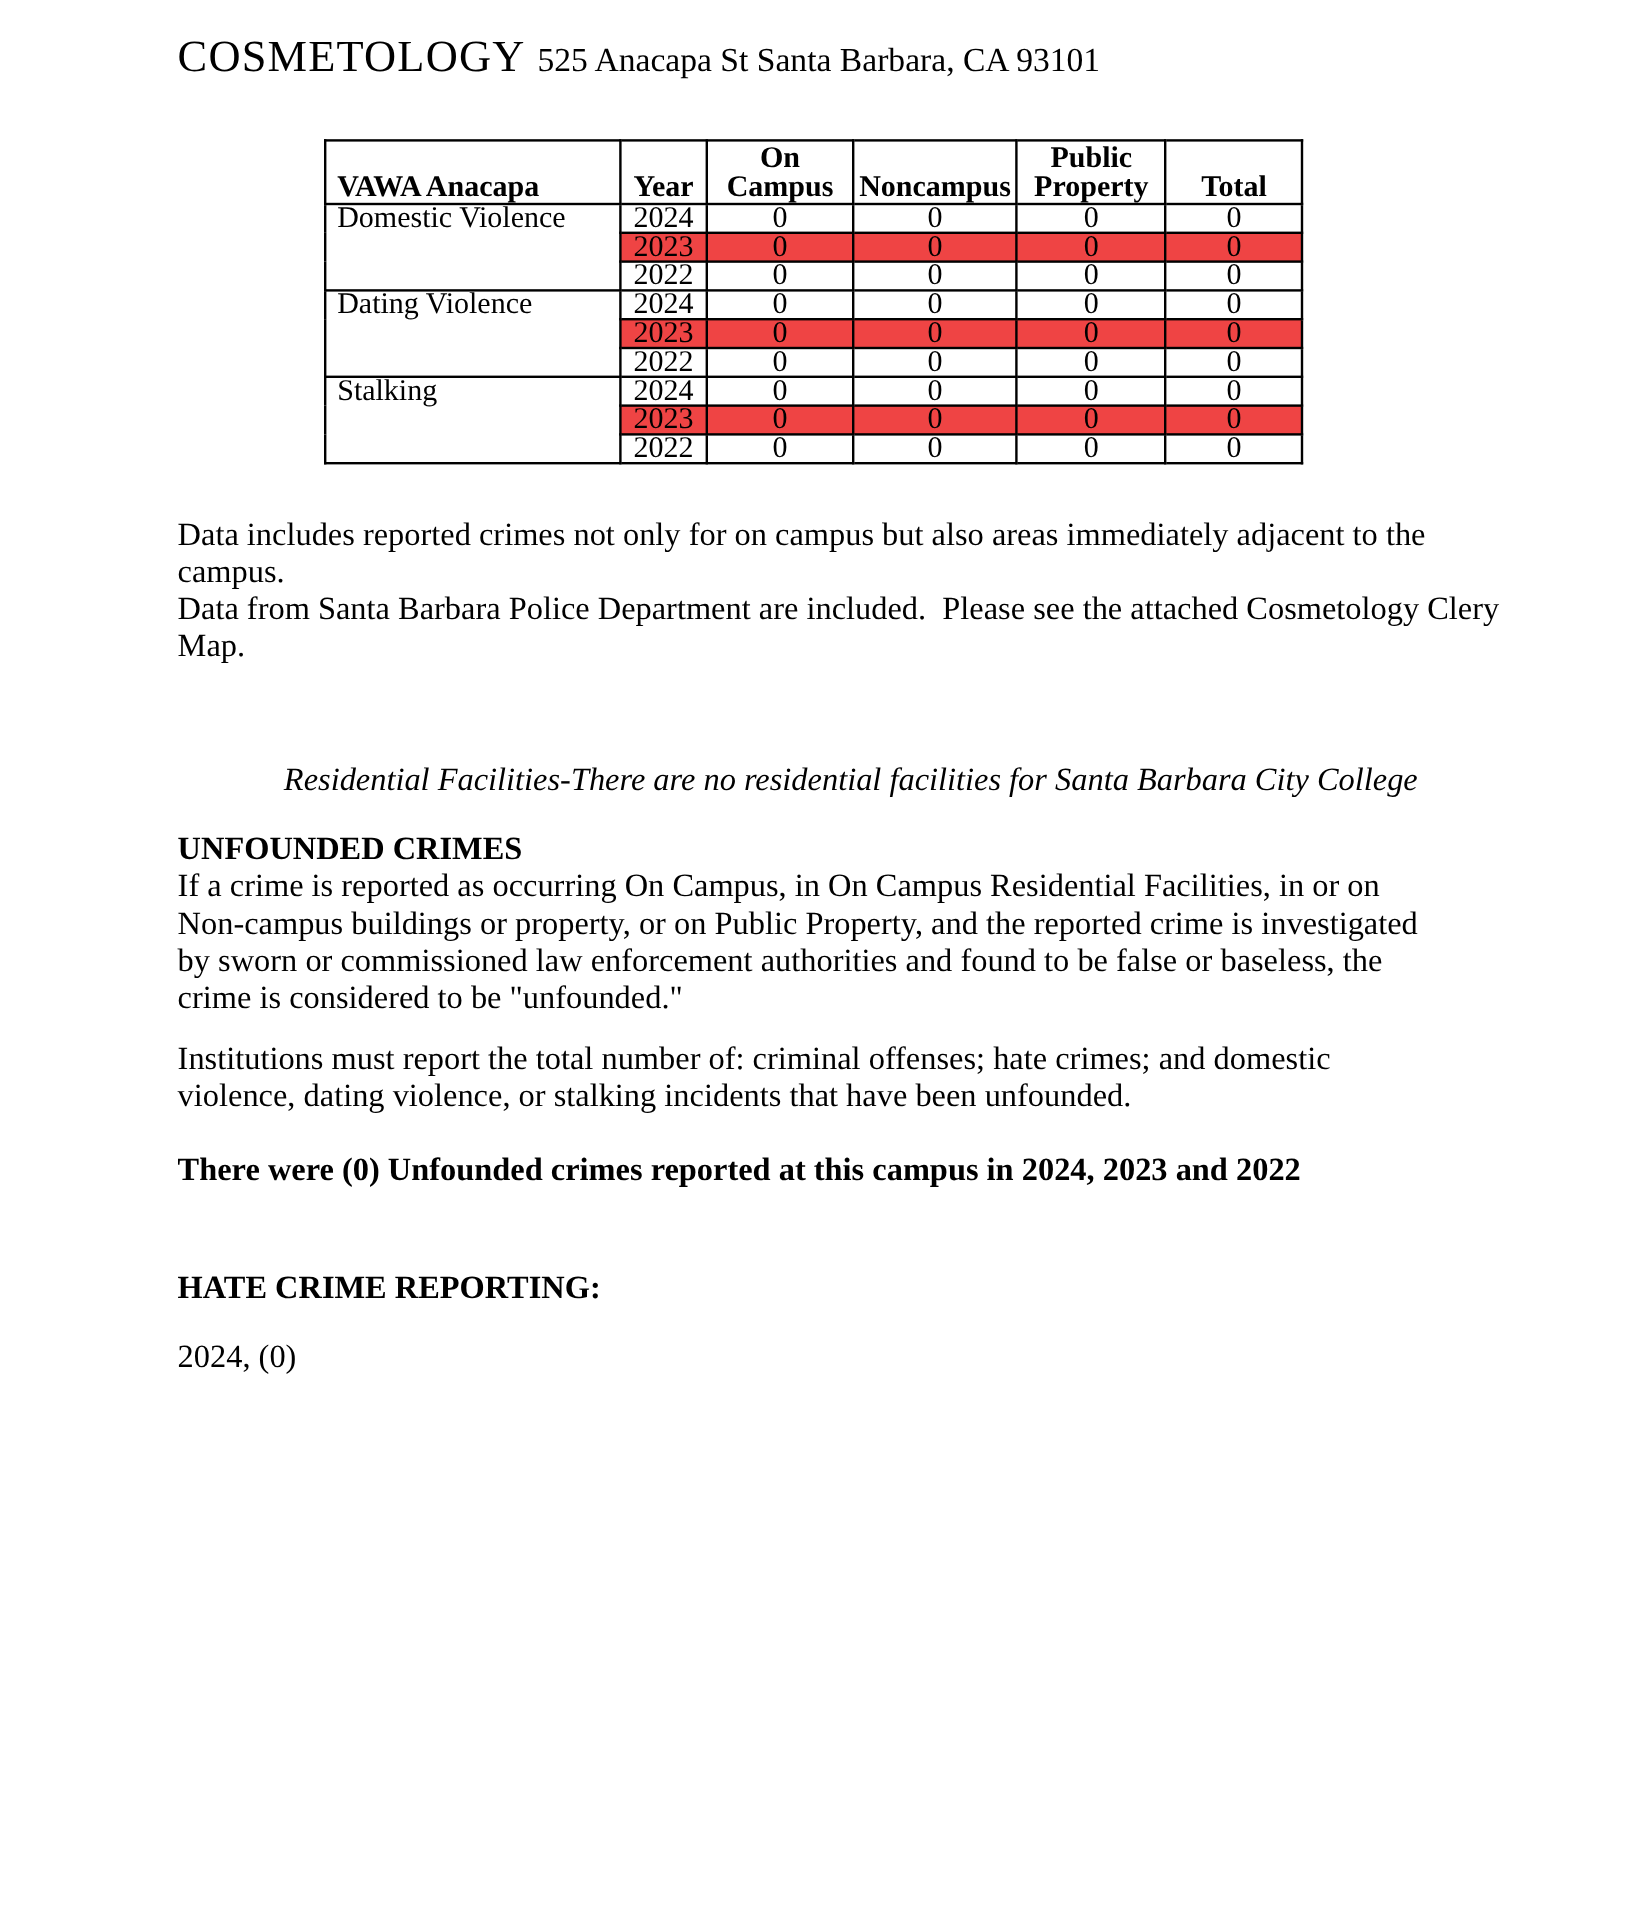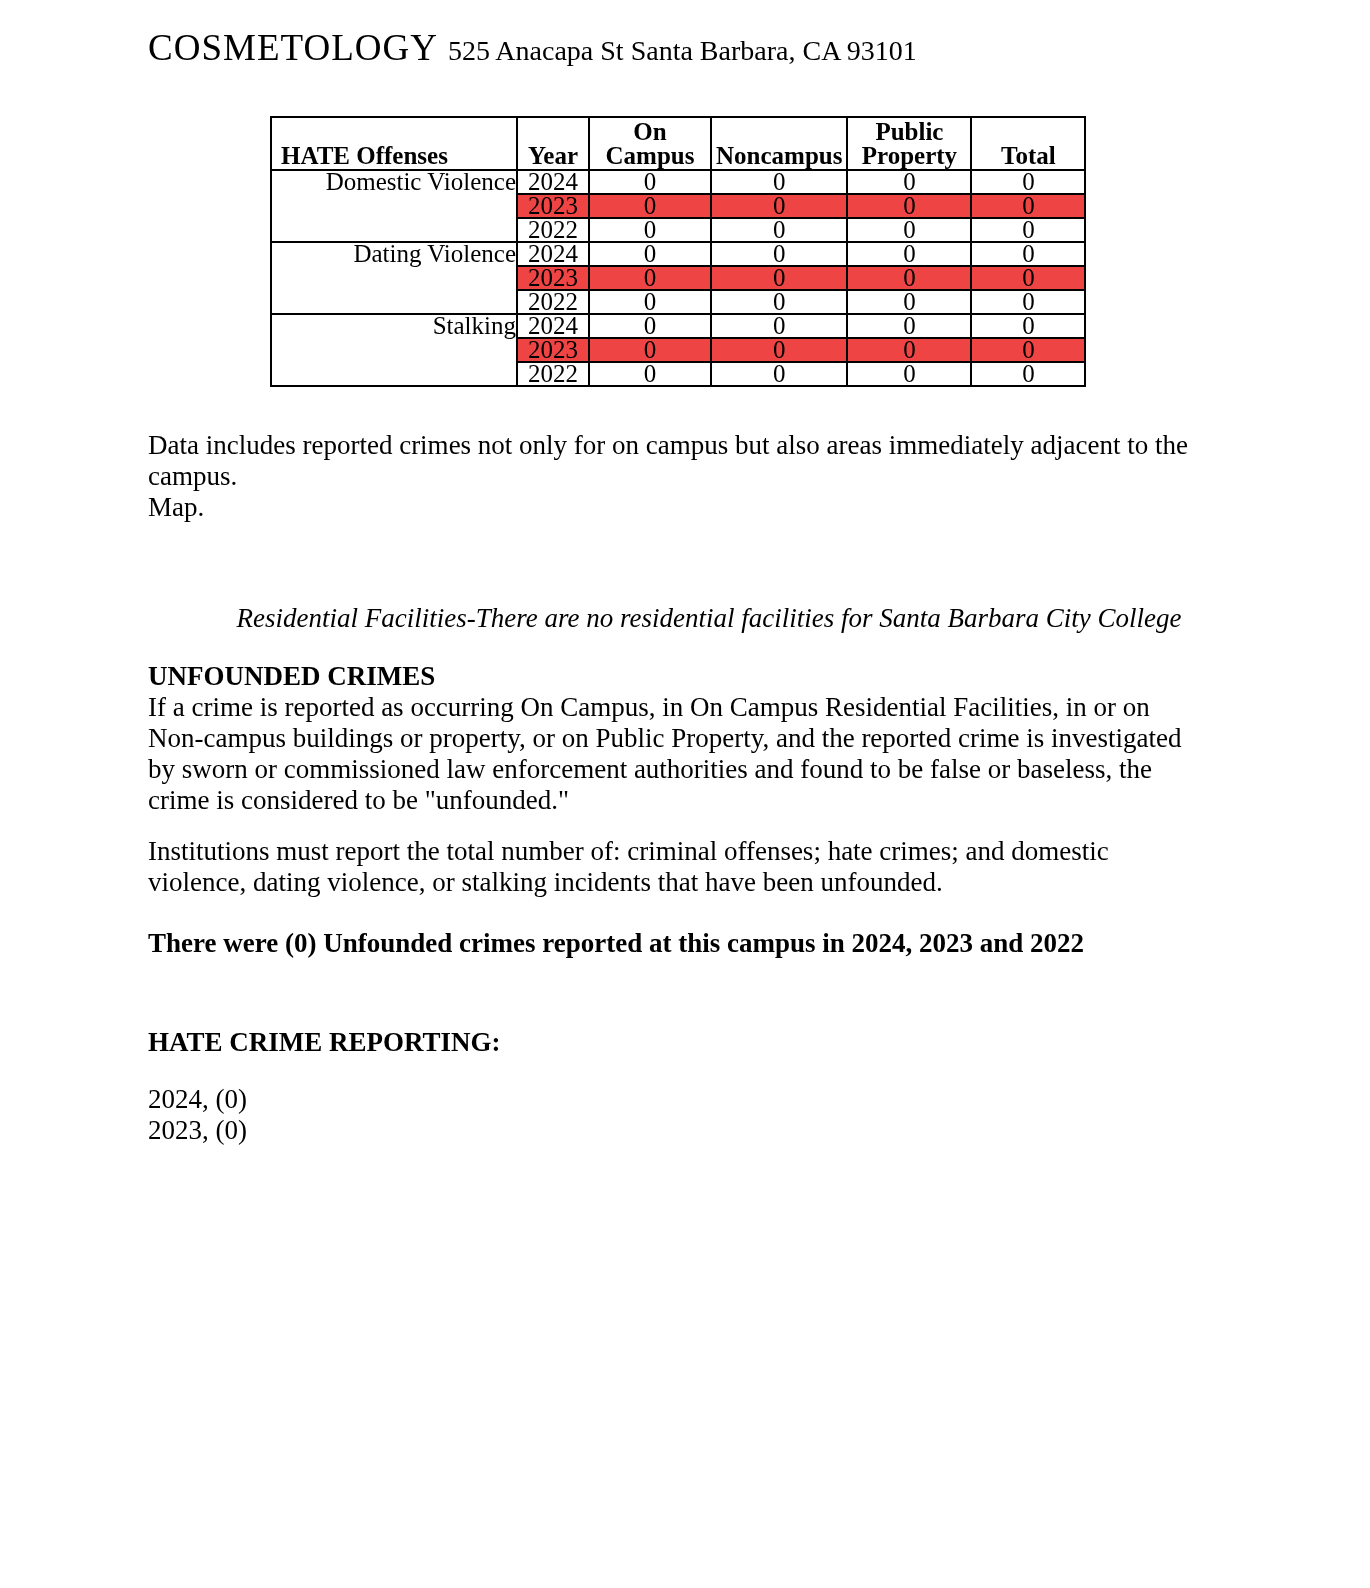--- a/index.html
+++ b/index.html
@@ -53,21 +53,21 @@
   }
   .vawa-table tbody td {
     font-size: 25px;
     text-align: center;
     height: 22px;
     line-height: 22px;
     padding: 0 4px;
     background: #ffffff;
   }
   .vawa-table tbody td.offense-cell {
-    text-align: right;
+    text-align: left;
     vertical-align: top;
     padding: 0 0 0 9px;
   }
   .vawa-table tbody tr.shaded-row td {
     background: #ef4444;
   }
   
   .tl {
     font-size: 27px;
     line-height: 31px;
@@ -120,21 +120,21 @@
         <col style="width:246px">
         <col style="width:72px">
         <col style="width:122px">
         <col style="width:132px">
         <col style="width:124px">
         <col style="width:114px">
       </colgroup>
       <thead>
         <tr>
           <th class="th-offenses">
-              <div>HATE Offenses</div>
+              <div>VAWA Anacapa</div>
             </th>
           <th>
               <div>Year</div>
             </th>
           <th>
               <div>On</div>
               <div>Campus</div>
             </th>
           <th>
               <div>Noncampus</div>
@@ -216,20 +216,21 @@
           <td>0</td>
           <td>0</td>
           <td>0</td>
           <td>0</td>
         </tr>
       </tbody>
     </table>
 
     <div class="para">
       <div class="tl">Data includes reported crimes not only for on campus but also areas immediately adjacent to the campus.</div>
+      <div class="tl">Data from Santa Barbara Police Department are included.  Please see the attached Cosmetology Clery</div>
       <div class="tl">Map.</div>
     </div>
 
     <div class="italic-note">Residential Facilities-There are no residential facilities for Santa Barbara City College</div>
 
     <div class="unfounded-section">
       <div class="bold-line">UNFOUNDED CRIMES</div>
       <div class="tl">If a crime is reported as occurring On Campus, in On Campus Residential Facilities, in or on</div>
       <div class="tl">Non-campus buildings or property, or on Public Property, and the reported crime is investigated</div>
       <div class="tl">by sworn or commissioned law enforcement authorities and found to be false or baseless, the</div>

